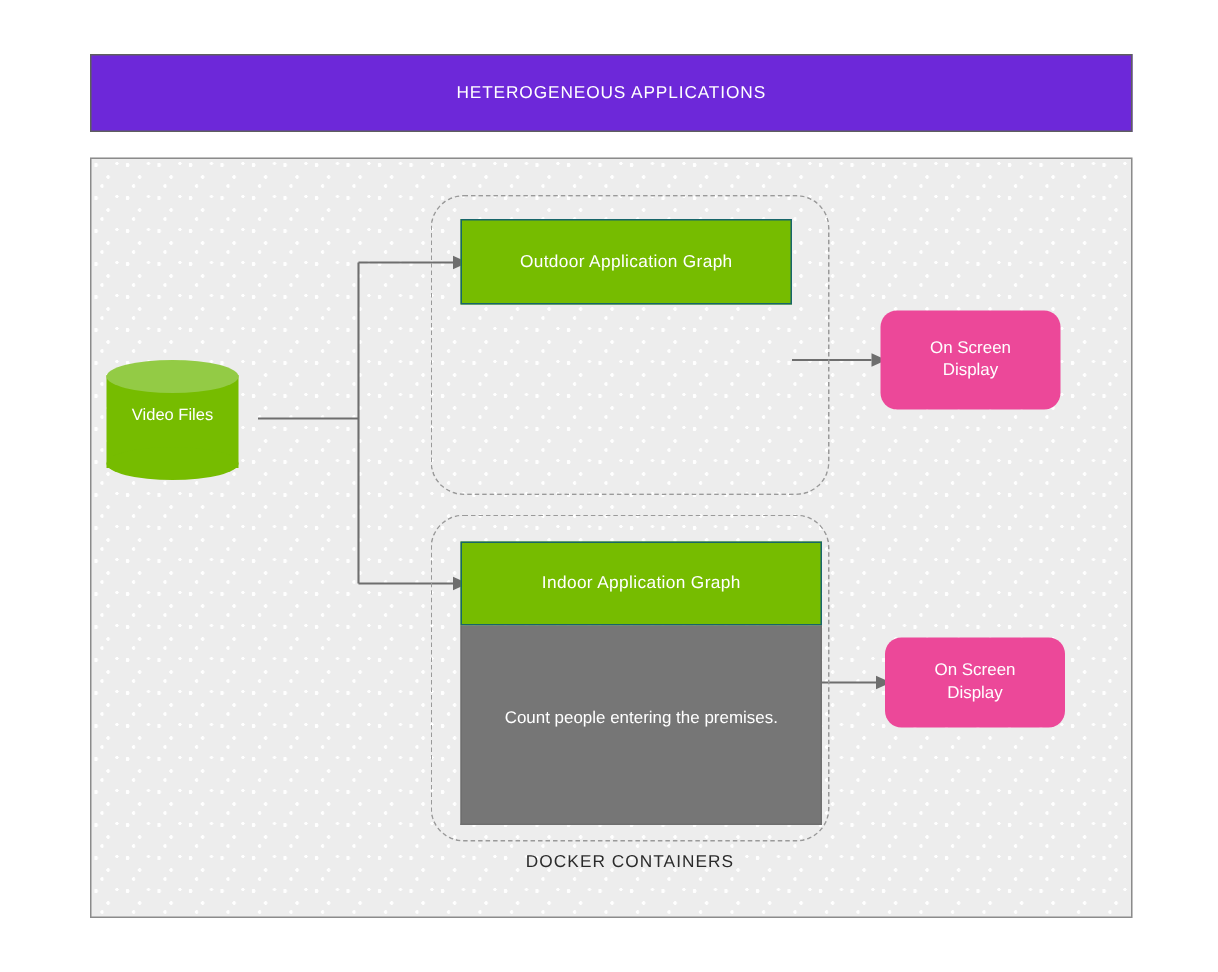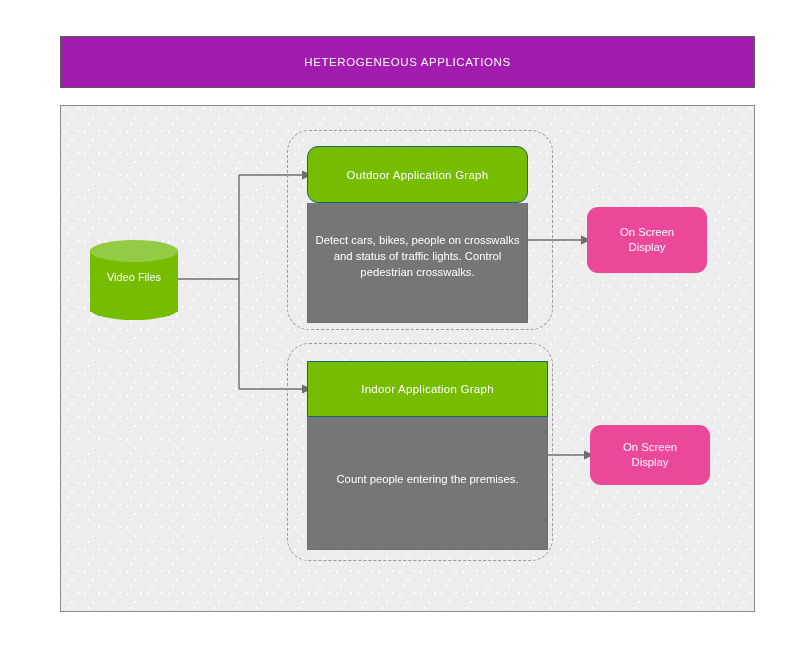--- a/index.html
+++ b/index.html
@@ -22,21 +22,21 @@
     height: 648px;
   }
 
   
   .header-bar {
     position: absolute;
     left: 60px;
     top: 36px;
     width: 695px;
     height: 52px;
-    background: #a21caf;
+    background: #6d28d9;
     border: 1px solid #5f5f5f;
     box-sizing: border-box;
     display: flex;
     align-items: center;
     justify-content: center;
   }
   .header-bar .header-title {
     color: #ffffff;
     font-size: 11.5px;
     letter-spacing: 0.6px;
@@ -111,21 +111,21 @@
     font-size: 11.3px;
     line-height: 16px;
     text-align: center;
     display: flex;
     align-items: flex-start;
     justify-content: center;
   }
   .app-card .card-body span { display: block; width: 100%; }
 
   #app-card-outdoor { left: 307px; top: 146px; width: 221px; height: 177px; }
-  #app-card-outdoor .card-head { height: 57px; border-radius: 11px; }
+  #app-card-outdoor .card-head { height: 57px; }
   #app-card-outdoor .card-body { height: 120px; padding-top: 29px; }
 
   #app-card-indoor { left: 307px; top: 361px; width: 241px; height: 189px; }
   #app-card-indoor .card-head { height: 56px; }
   #app-card-indoor .card-body { height: 133px; padding-top: 54px; }
 
   
   .osd-box {
     position: absolute;
     box-sizing: border-box;
@@ -138,21 +138,21 @@
     display: flex;
     align-items: center;
     justify-content: center;
   }
   #osd-box-outdoor { left: 587px; top: 207px; width: 120px; height: 66px; }
   #osd-box-indoor  { left: 590px; top: 425px; width: 120px; height: 60px; }
 
   
   .cylinder {
     position: absolute;
-    left: 90px;
+    left: 71px;
     top: 240px;
     width: 88px;
     height: 80px;
   }
   .cylinder .cyl-body {
     position: absolute;
     left: 0; top: 10px;
     width: 88px;
     height: 62px;
     background: #76bc00;
@@ -232,23 +232,20 @@
     <div class="cyl-body"></div>
     <div class="cyl-bottom"></div>
     <div class="cyl-top"></div>
     <div class="cyl-label">Video Files</div>
   </div>
 
   <div class="docker-group" id="docker-group-outdoor"></div>
 
   <div class="app-card" id="app-card-outdoor">
     <div class="card-head">Outdoor Application Graph</div>
-    <div class="card-body">
-      <span>Detect cars, bikes, people on crosswalks and status of traffic lights. Control pedestrian crosswalks.</span>
-    </div>
   </div>
 
   <div class="osd-box" id="osd-box-outdoor">
     <div>
       <div>On Screen</div>
       <div>Display</div>
     </div>
   </div>
 
   <div class="docker-group" id="docker-group-indoor"></div>
@@ -260,14 +257,15 @@
     </div>
   </div>
 
   <div class="osd-box" id="osd-box-indoor">
     <div>
       <div>On Screen</div>
       <div>Display</div>
     </div>
   </div>
 
+  <div class="docker-label">DOCKER CONTAINERS</div>
 
 </div>
 
 </body></html>

